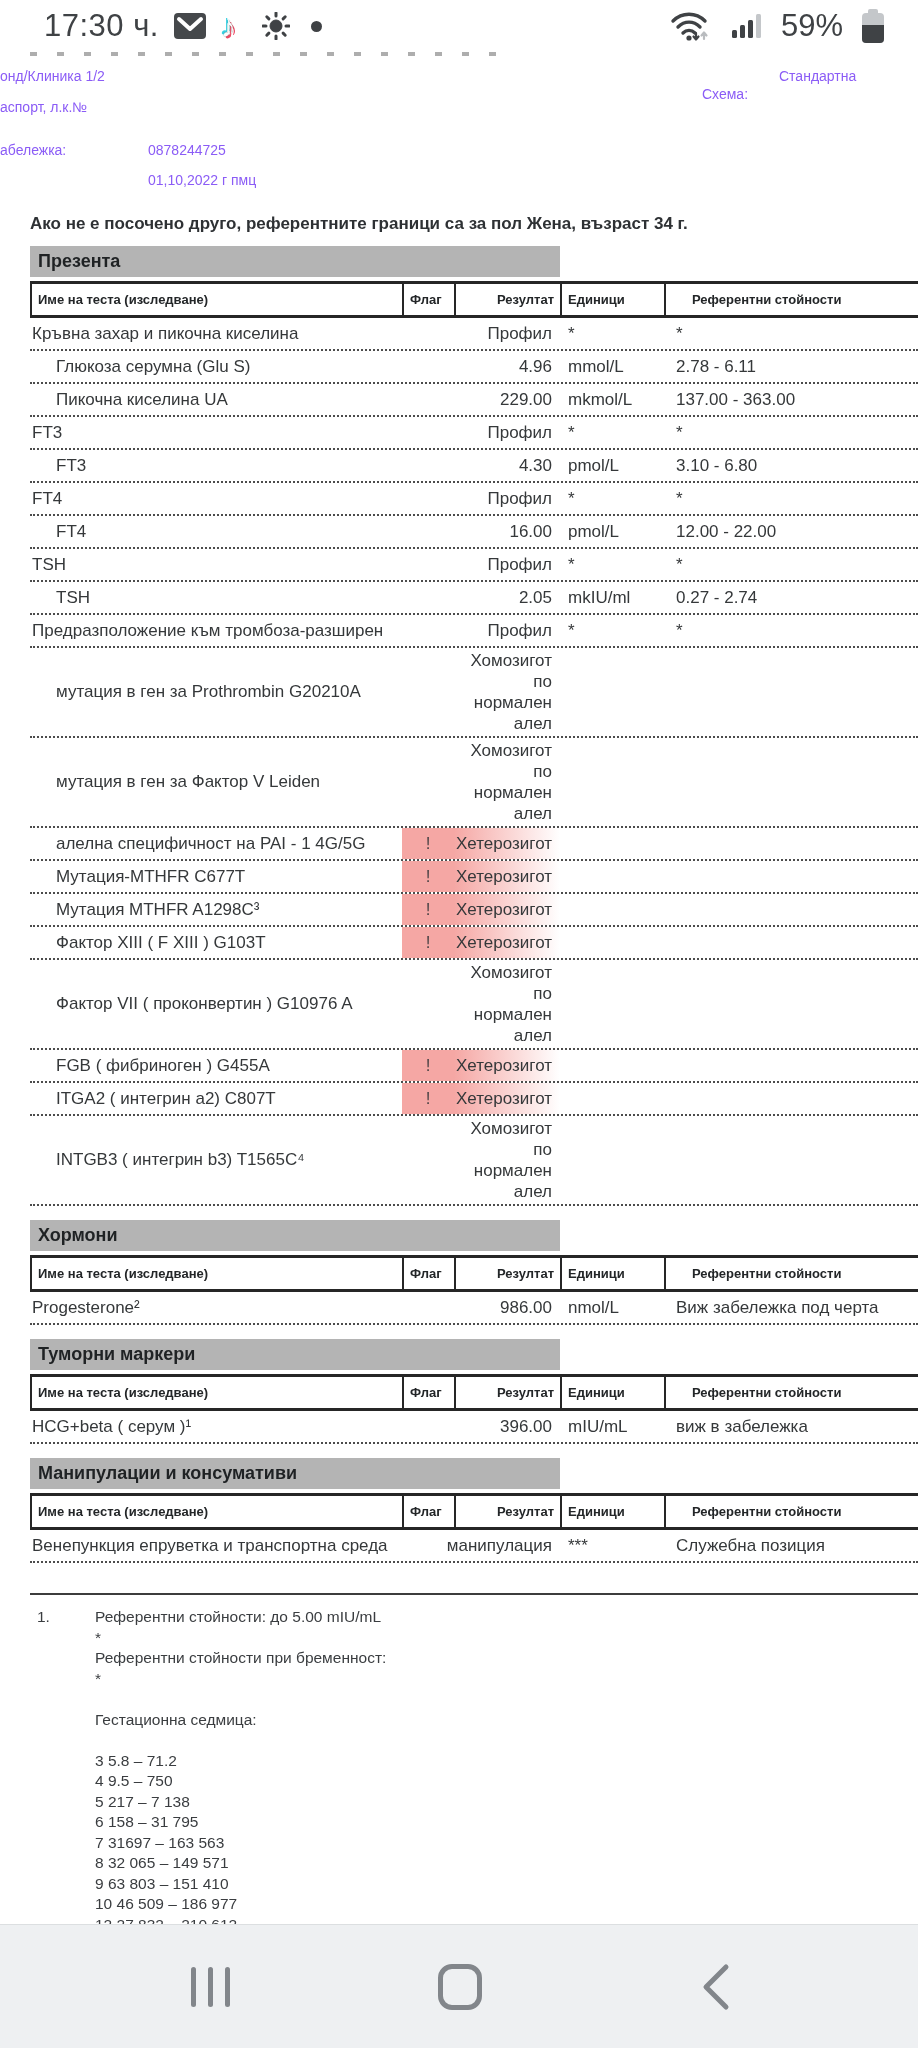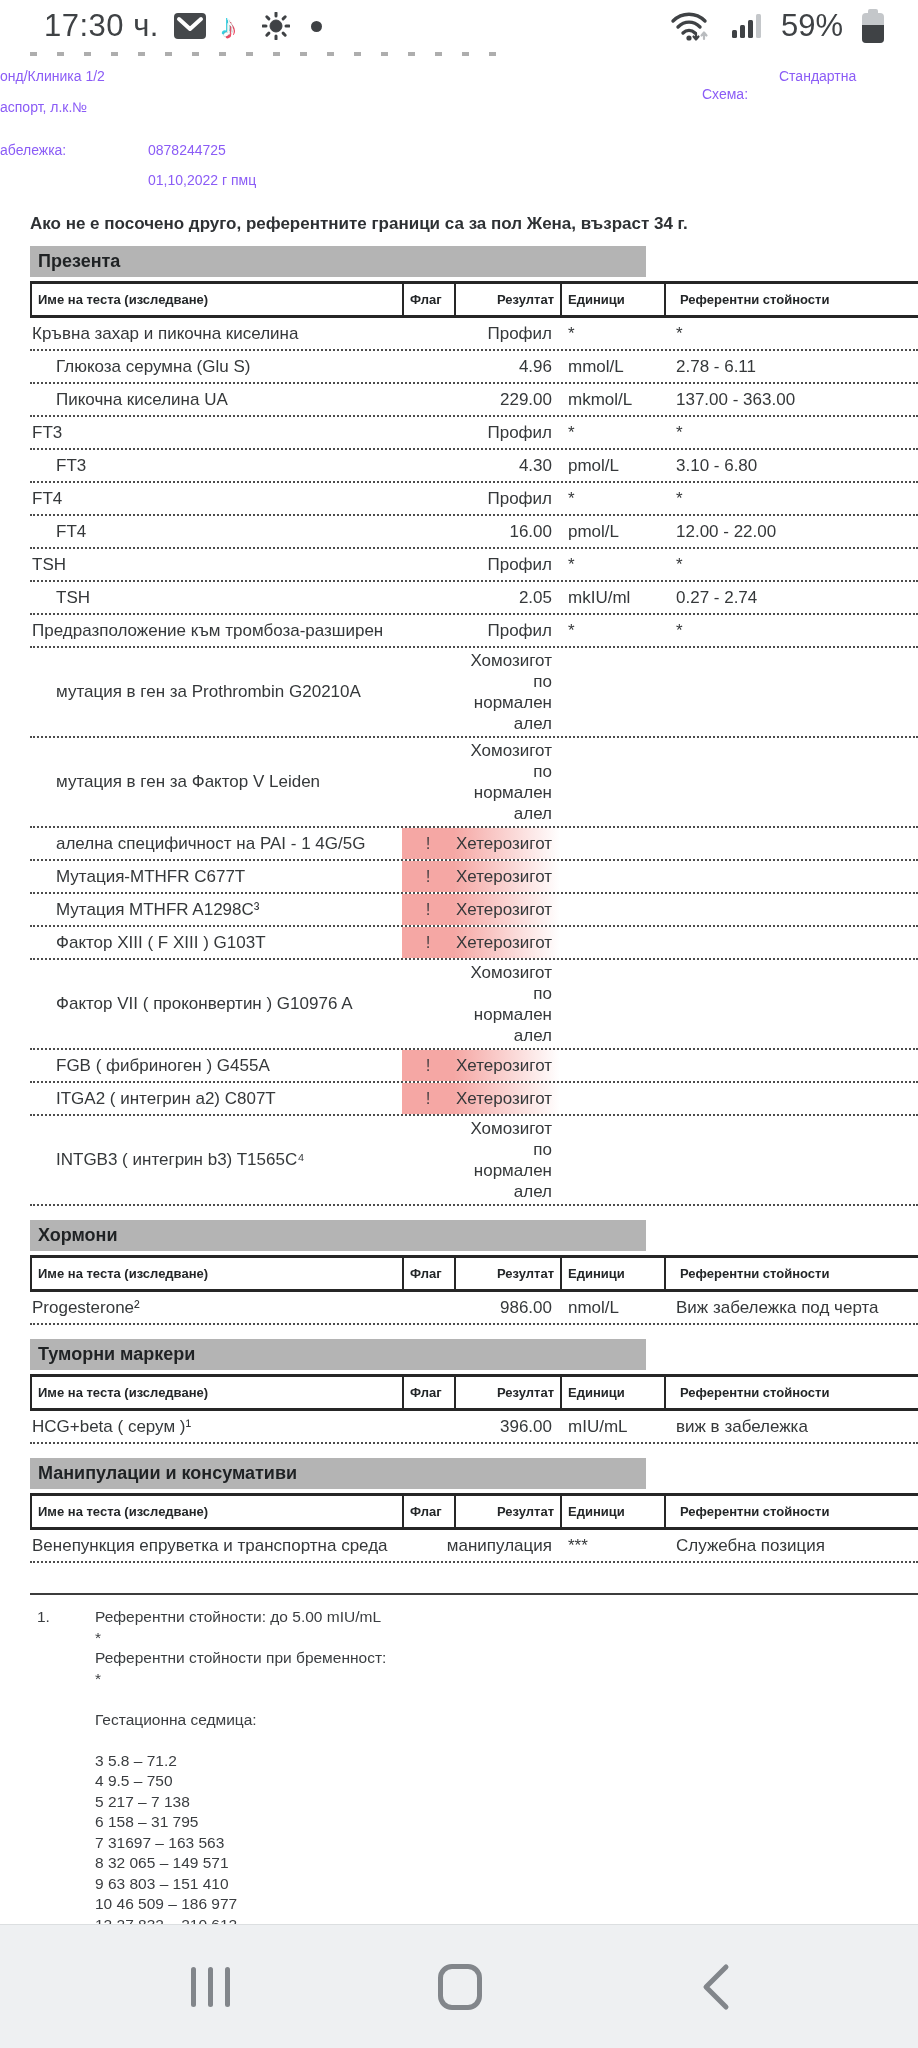--- a/index.html
+++ b/index.html
@@ -26,32 +26,32 @@
   .batt .fill{position:absolute;bottom:0;left:0;width:100%;height:59%;background:#3f4245;}
 
   
   .doc{position:absolute;top:46px;left:0;right:0;}
   .frag{position:absolute;top:6px;left:30px;width:470px;height:4px;opacity:.55;
         background:repeating-linear-gradient(90deg,#6b6b6b 0 7px,transparent 7px 27px);}
   .hline{position:absolute;font-size:14px;color:#8b5cf6;white-space:nowrap;}
   .ref-note{position:absolute;top:168px;left:30px;font-size:17px;font-weight:bold;color:#2e3134;}
 
   .sections{position:absolute;top:200px;left:30px;right:0;}
-  .section-bar{width:616px;height:31px;background:#b4b4b4;display:flex;align-items:center;
+  .section-bar{width:530px;height:31px;background:#b4b4b4;display:flex;align-items:center;
                box-sizing:border-box;padding-left:8px;margin-top:14px;
                font-size:18px;font-weight:bold;color:#1f2224;}
   .section-bar.first{margin-top:0;}
   .ghead{display:grid;grid-template-columns:372px 52px 106px 104px 1fr;margin-top:4px;
          border-top:3px solid #262626;border-bottom:3px solid #262626;border-left:2px solid #262626;
          font-size:13px;font-weight:bold;color:#232628;}
   .ghead>div{display:flex;align-items:center;height:31px;box-sizing:border-box;
              padding:0 6px;border-right:2px solid #262626;}
   .ghead>div:last-child{border-right:none;}
   .ghead .h-result{justify-content:flex-end;}
-  .ghead .h-ref{padding-left:14px;}
+  .ghead .h-ref{padding-left:26px;}
 
   .row{display:grid;grid-template-columns:372px 52px 106px 104px 1fr;
        border-bottom:2px dotted #4c4c4c;min-height:31px;font-size:17px;color:#35383a;}
   .row>div{display:flex;align-items:center;box-sizing:border-box;}
   .cell-name{padding-left:2px;}
   .cell-name.indent{padding-left:26px;}
   .cell-flag{justify-content:center;color:#4e4447;}
   .cell-result{justify-content:flex-end;padding-right:8px;text-align:right;}
   .cell-units{padding-left:8px;}
   .cell-ref{padding-left:12px;}

